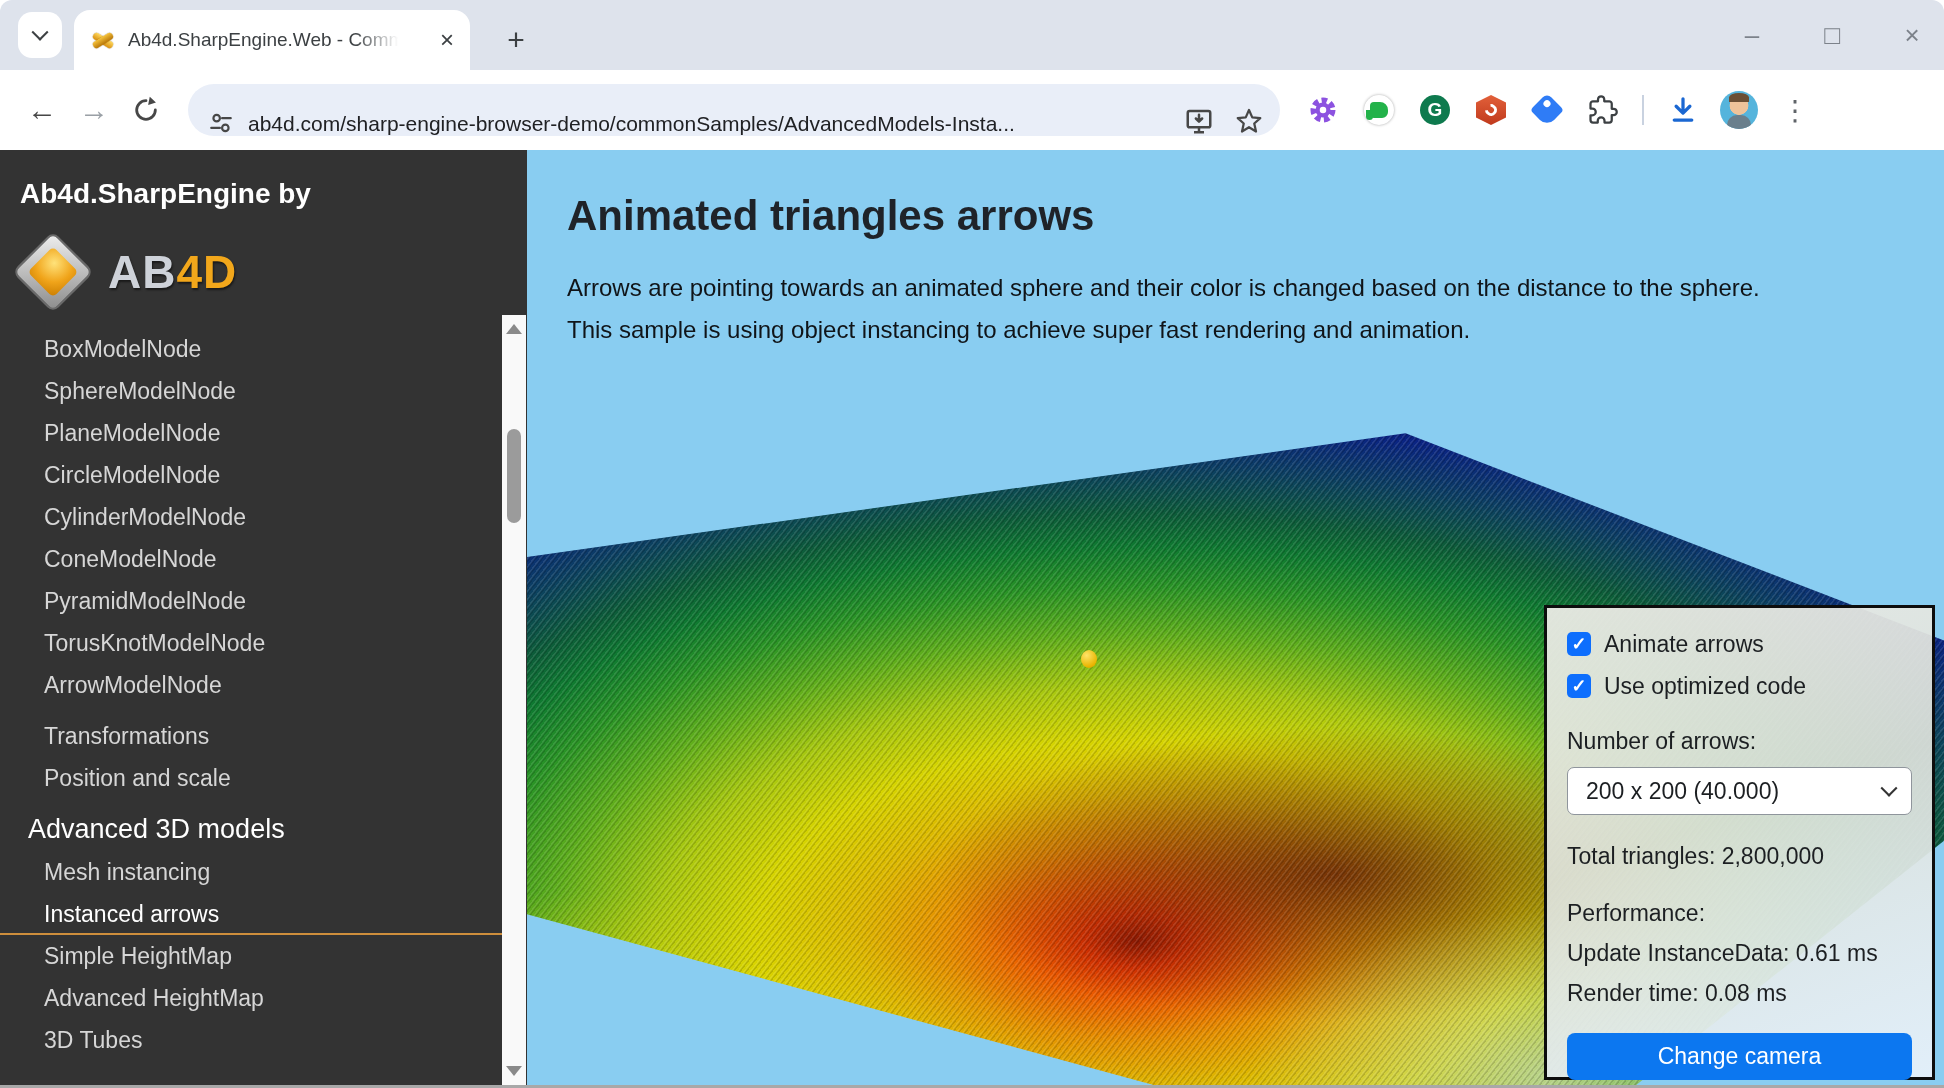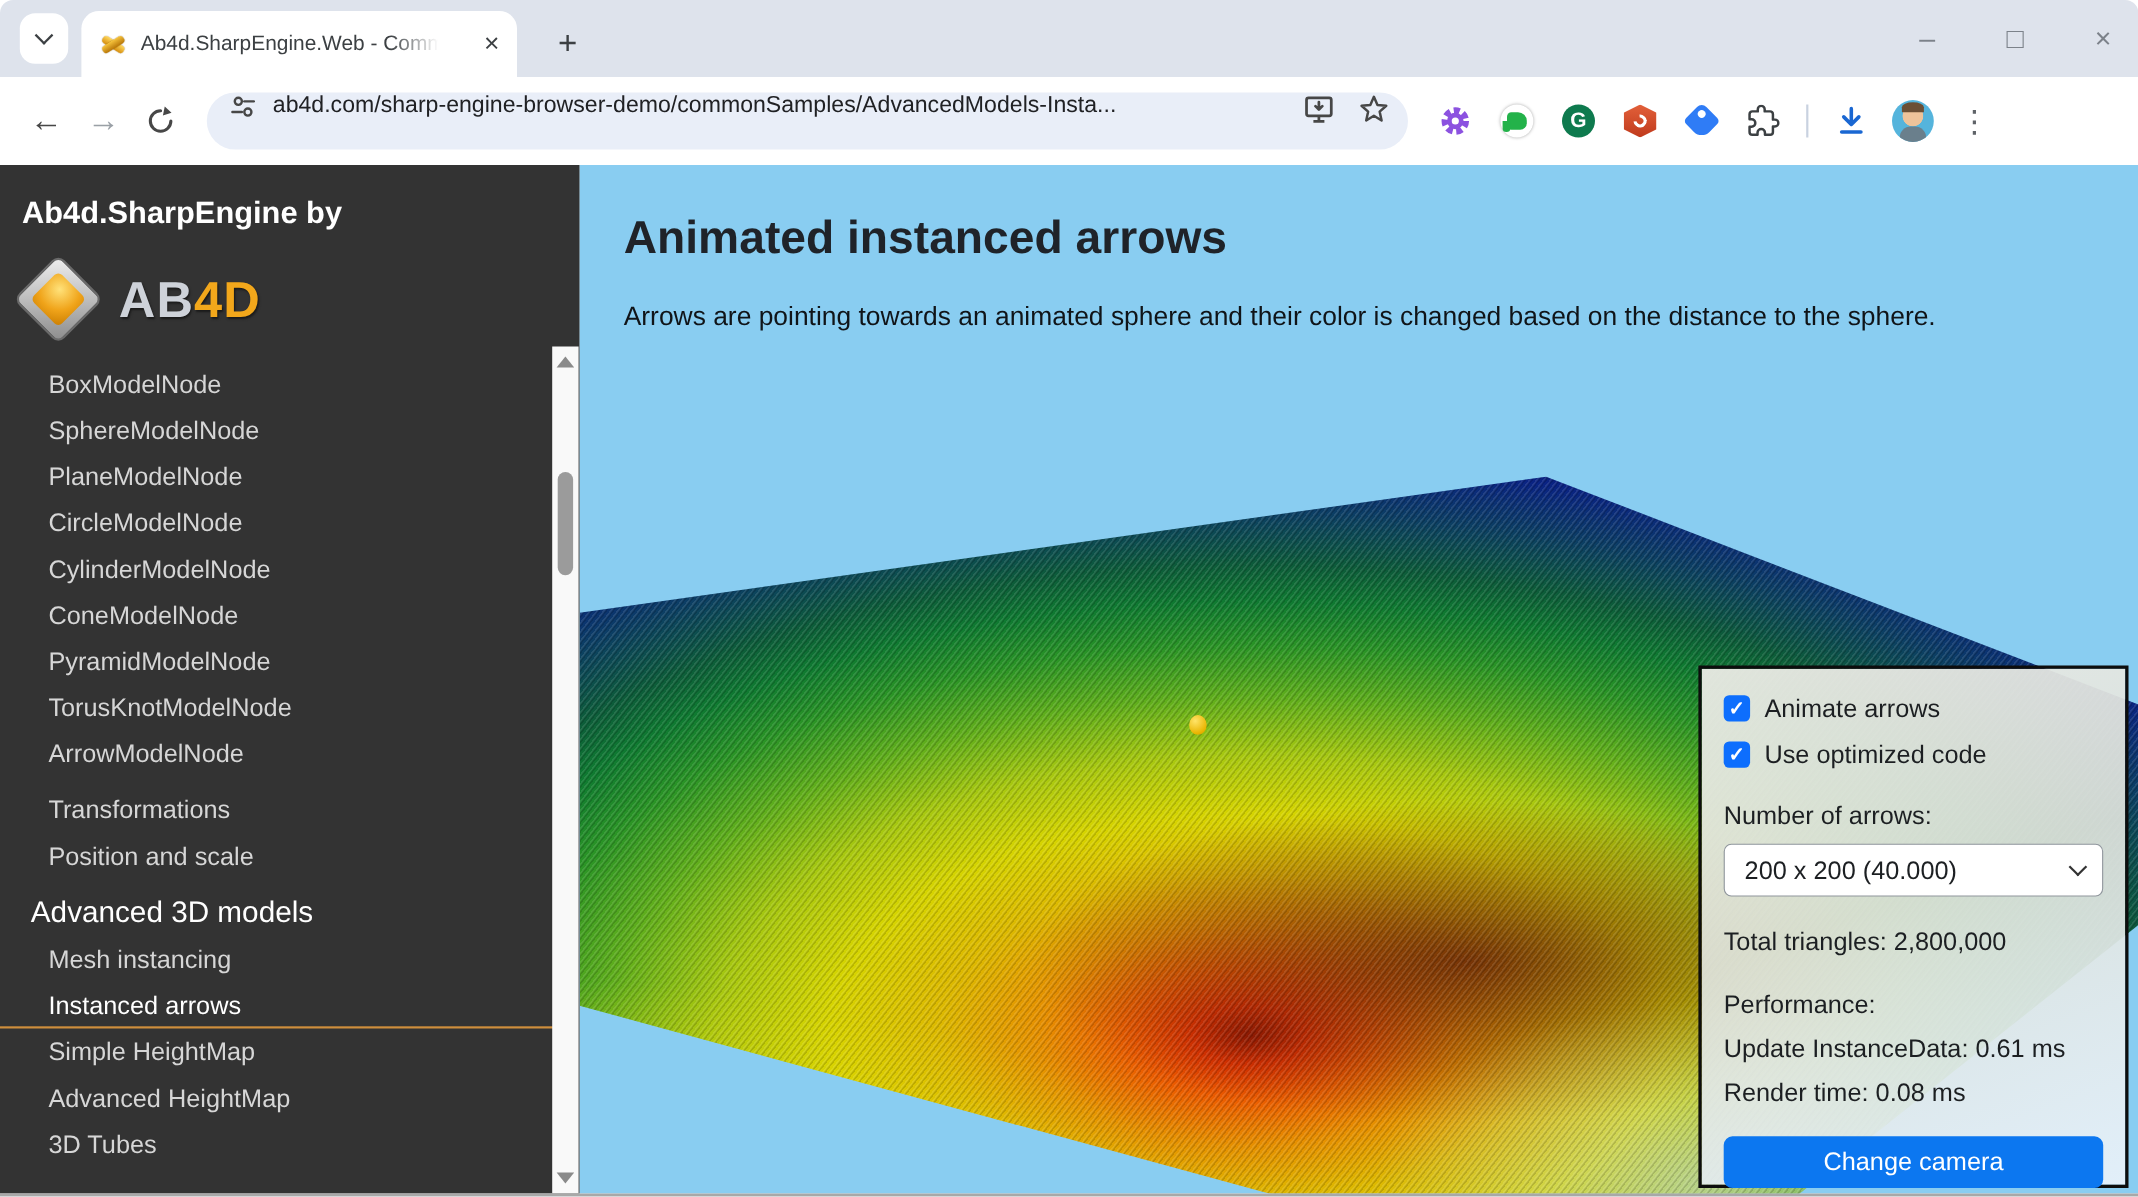--- a/index.html
+++ b/index.html
@@ -20,21 +20,21 @@
   .tab-close { margin-left:auto; font-size:24px; color:#3c4043; line-height:1; cursor:pointer; }
   .new-tab { position:absolute; left:494px; top:18px; width:44px; height:44px; border-radius:50%; display:flex; align-items:center; justify-content:center; font-size:30px; color:#3c4043; cursor:pointer; }
   .win-controls { position:absolute; right:14px; top:0; height:70px; display:flex; align-items:center; gap:44px; color:#7c828a; }
   .win-controls span { font-size:26px; width:36px; text-align:center; cursor:pointer; }
 
   
   .toolbar { position:absolute; left:0; top:70px; width:100%; height:80px; background:#fff; display:flex; align-items:center; }
   .nav-btn { width:52px; height:52px; display:flex; align-items:center; justify-content:center; font-size:30px; color:#474747; cursor:pointer; flex:0 0 auto; }
   .nav-btn.disabled { color:#9aa0a6; }
   .nav-btn.back { margin-left:16px; }
-  .omnibox { margin-left:16px; width:1092px; height:52px; background:#e9eef8; border-radius:26px; display:flex; align-items:flex-start; padding:0 16px 0 20px; }
+  .omnibox { margin-left:16px; width:1092px; height:52px; background:#e9eef8; border-radius:26px; display:flex; align-items:flex-end; padding:0 16px 0 20px; }
   .url { margin-left:14px; font-size:21px; color:#202124; white-space:nowrap; overflow:hidden; flex:1; }
   .omni-icons { display:flex; align-items:center; gap:20px; margin-left:10px; }
   .ext-row { display:flex; align-items:center; gap:14px; margin-left:22px; }
   .ext { width:42px; height:42px; display:flex; align-items:center; justify-content:center; cursor:pointer; }
   .circle-ic { width:30px; height:30px; border-radius:50%; display:flex; align-items:center; justify-content:center; color:#fff; font-weight:bold; font-size:19px; }
   .evernote { background:#fff; box-shadow:0 0 3px rgba(0,0,0,.35); }
   .evernote b { width:18px; height:16px; background:#23b24a; border-radius:4px 8px 6px 4px; position:relative; }
   .evernote b::after{ content:""; position:absolute; left:-4px; top:8px; width:7px; height:10px; background:#23b24a; border-radius:0 0 4px 4px;}
   .grammarly { background:#0e7a4e; }
   .hexagon { width:30px; height:30px; background:linear-gradient(#e2603a,#c03a1c); clip-path:polygon(50% 0,100% 25%,100% 75%,50% 100%,0 75%,0 25%); display:flex; align-items:center; justify-content:center; }
@@ -237,23 +237,24 @@
         <div class="nav-item">3D Tubes</div>
       </nav>
       <div class="sb-scrollbar">
         <div class="sb-arrow-up"></div>
         <div class="sb-thumb"></div>
         <div class="sb-arrow-down"></div>
       </div>
     </aside>
 
     <main class="main">
-      <h1 class="page-title">Animated instanced arrows</h1>
+      <h1 class="page-title">Animated triangles arrows</h1>
       <div class="page-desc">
         <p>Arrows are pointing towards an animated sphere and their color is changed based on the distance to the sphere.</p>
+        <p>This sample is using object instancing to achieve super fast rendering and animation.</p>
       </div>
 
       <div class="scene">
         <div class="sphere"></div>
       </div>
 
       <div class="panel">
         <div class="cb-row">
           <div class="checkbox">✓</div>
           <span class="cb-label">Animate arrows</span>

